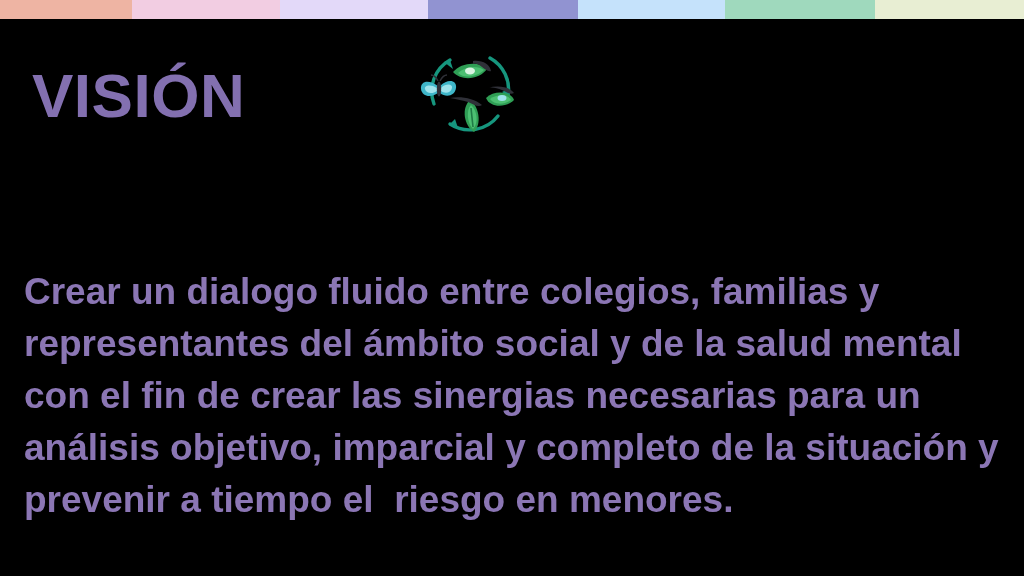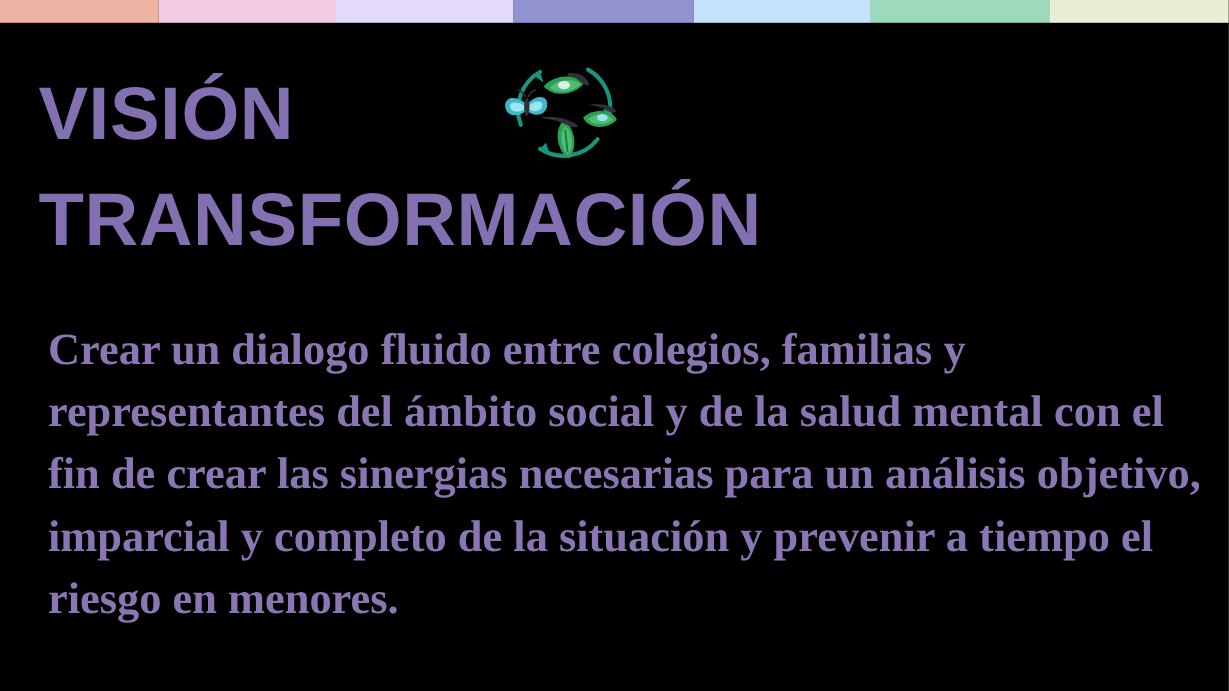--- a/index.html
+++ b/index.html
@@ -62,24 +62,24 @@
   }
   .cycle-icon svg {
     display: block;
     width: 112px;
     height: 104px;
   }
 
   
   .body-text {
     position: absolute;
-    left: 40px;
+    left: 24px;
     top: 266px;
     width: 975px;
-    font-family: Liberation Serif, serif;
+    font-family: Liberation Sans, sans-serif;
     font-weight: bold;
     font-size: 37px;
     line-height: 52px;
     color: #8b76b4;
     white-space: pre-wrap;
   }
 </style>
 </head>
 <body>
 
@@ -90,21 +90,20 @@
     <div class="band" style="background: rgb(242, 205, 226); width: 148px;"></div>
     <div class="band" style="background: rgb(227, 217, 249); width: 148px;"></div>
     <div class="band" style="background: rgb(145, 147, 209); width: 150px;"></div>
     <div class="band" style="background: rgb(197, 226, 251); width: 147px;"></div>
     <div class="band" style="background: rgb(159, 217, 189); width: 150px;"></div>
     <div class="band" style="background: rgb(232, 238, 211); width: 149px;"></div>
   </div>
 
   <div class="heading">
     <div class="line" style="color: rgb(131, 112, 176);">VISIÓN</div>
-    <div class="line" style="color: rgb(131, 112, 176);">TRANSFORMACIÓN</div>
   </div>
 
   <div class="cycle-icon">
     <svg viewBox="0 0 112 104" xmlns="http://www.w3.org/2000/svg">
 
       <g fill="none" stroke="#16967e" stroke-width="3.4" stroke-linecap="round">
         <path d="M20 66 A36 36 0 0 1 36 22"></path>
         <path d="M76 20 A36 36 0 0 1 94 58"></path>
         <path d="M84 78 A36 36 0 0 1 36 86"></path>
       </g>

